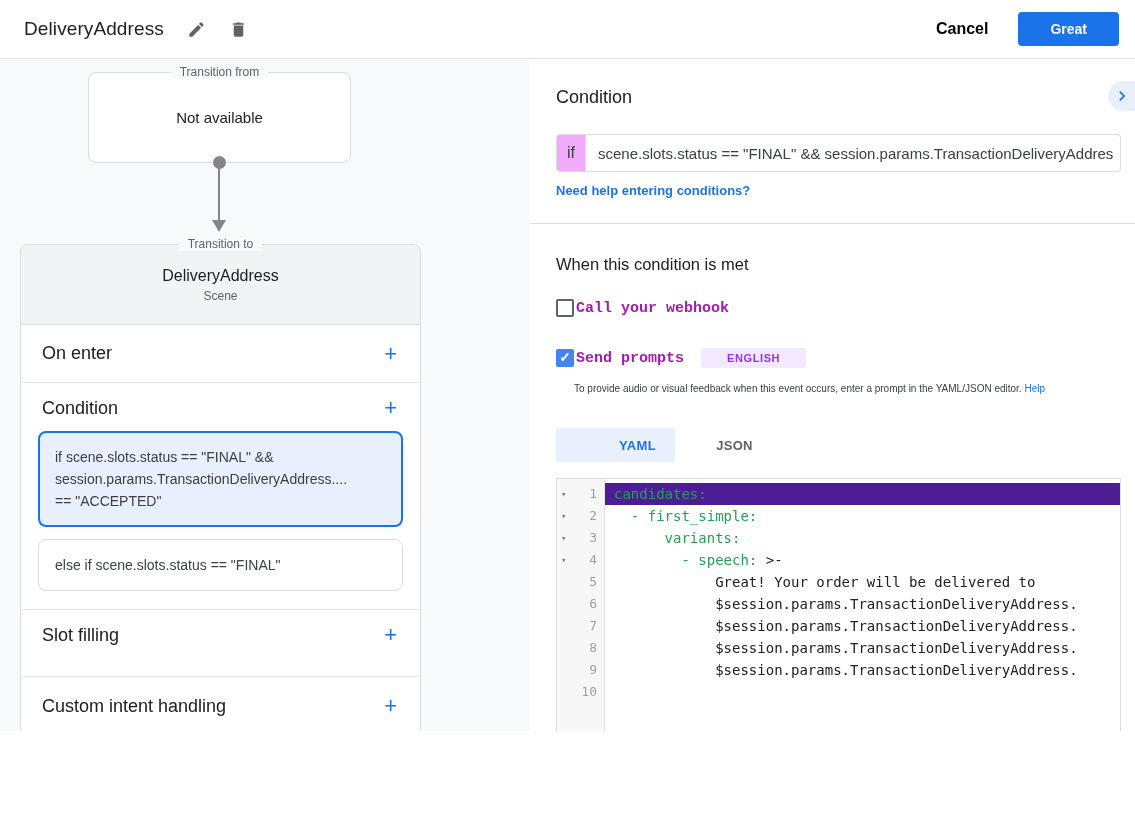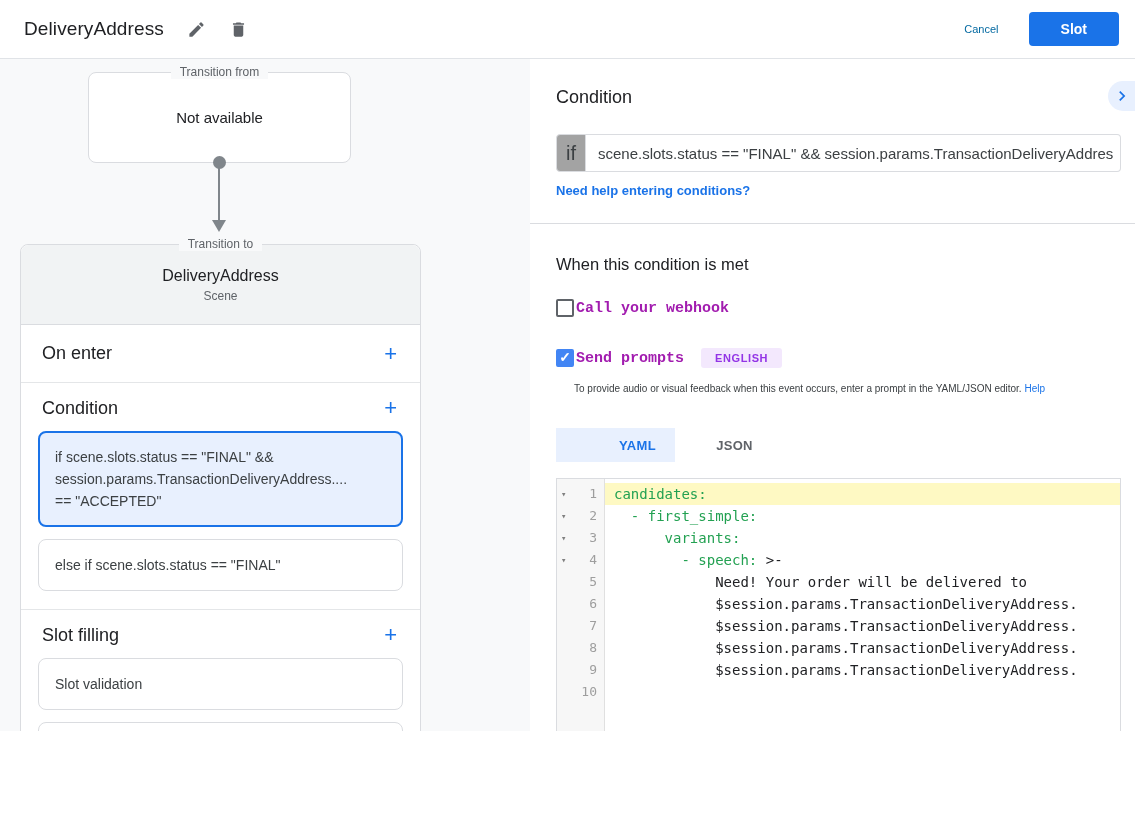--- a/index.html
+++ b/index.html
@@ -8,21 +8,21 @@
   .page { position:relative; width:1135px; height:731px; overflow:hidden; background:#fff; }
 
   
   .topbar { position:absolute; top:0; left:0; width:100%; height:59px; background:#fff;
             border-bottom:1px solid #e0e3e7; display:flex; align-items:center; padding:0 16px 0 24px; z-index:5; }
   .topbar .title { font-size:19px; color:#202124; letter-spacing:.1px; }
   .icon-btn { width:38px; height:38px; border:none; background:transparent; display:flex; align-items:center;
               justify-content:center; cursor:pointer; border-radius:50%; }
   .icon-btn svg { width:19px; height:19px; fill:#5f6368; }
   .topbar .spacer { flex:1; }
-  .cancel-btn { color:#0369a1; font-size:11px; font-weight:normal; background:none; border:none;
+  .cancel-btn { color:#000000; font-size:16px; font-weight:bold; background:none; border:none;
                 padding:8px 16px; margin-right:14px; cursor:pointer; }
   .save-btn { background:#1a73e8; color:#fff; font-size:14px; font-weight:bold; border:none;
               border-radius:4px; padding:9px 32px; cursor:pointer; }
 
   
   .left-pane { position:absolute; top:59px; left:0; width:530px; height:761px; background:#f8f9fa; overflow:hidden; }
 
   .tfrom-box { position:absolute; left:88px; top:13px; width:263px; height:91px; background:#fff;
                border:1px solid #dadce0; border-radius:8px; }
   .node-legend { position:absolute; top:6px; width:100%; text-align:center; font-size:12px; color:#5f6368; z-index:2; }
@@ -60,59 +60,59 @@
 
   
   .right-pane { position:absolute; top:59px; left:530px; width:605px; height:761px; background:#fff; overflow:hidden; }
   .cond-heading { position:absolute; left:26px; top:28px; font-size:18px; color:#202124; }
   .collapse-btn { position:absolute; right:0; top:22px; width:27px; height:30px; background:#e8f0fe;
                   border:none; border-radius:15px 0 0 15px; cursor:pointer; display:flex; align-items:center;
                   justify-content:center; }
   .collapse-btn svg { width:20px; height:20px; fill:#1a73e8; }
 
   .if-row { position:absolute; left:26px; top:75px; width:565px; height:38px; display:flex; }
-  .if-prefix { width:30px; background:#a3a3a3; border:1px solid #dadce0; border-radius:4px 0 0 4px;
-               display:flex; align-items:center; justify-content:center; font-size:20px; color:#3c4043; }
+  .if-prefix { width:30px; background:#f0abfc; border:1px solid #dadce0; border-radius:4px 0 0 4px;
+               display:flex; align-items:center; justify-content:center; font-size:16px; color:#3c4043; }
   .if-input { flex:1; border:1px solid #dadce0; border-left:none; border-radius:0 4px 4px 0; background:#fff;
               display:flex; align-items:center; padding:0 12px; font-size:15px; color:#3c4043;
               white-space:nowrap; overflow:hidden; }
   .help-cond-link { position:absolute; left:26px; top:124px; font-size:13px; color:#1a73e8;
                     text-decoration:none; cursor:pointer;font-weight:bold; }
   .rp-divider { position:absolute; left:0; top:164px; width:605px; border-bottom:1px solid #dadce0; }
 
   .when-heading { position:absolute; left:26px; top:196px; font-size:16.5px; color:#202124; }
   .cb-row { position:absolute; left:26px; display:flex; align-items:center; }
   .cb { width:18px; height:18px; border:2px solid #5f6368; border-radius:2px; background:#fff;
         flex:none; cursor:pointer; }
   .cb.checked { background:#4285f4; border-color:#4285f4; display:flex; align-items:center; justify-content:center; }
   .cb.checked .tick { color:#fff; font-size:14px; font-weight:bold; line-height:1; transform:translateY(-1px); }
   .cb-label { margin-left:2px; font-size:15px; font-weight:bold; color:#a21caf;font-family:Liberation Mono, monospace; }
   .lang-badge { margin-left:17px; background:#f3e8fd; color:#9334e6; font-size:11px; font-weight:bold;
-                letter-spacing:.6px; border-radius:3px; padding:4px 14px; }
+                letter-spacing:.6px; border-radius:3px; padding:4px 26px; }
   .prompt-desc { position:absolute; left:44px; top:321px; width:565px; font-size:10px; line-height:17px;
                  color:#3c4043; }
   .prompt-desc a { color:#1a73e8; text-decoration:none; cursor:pointer; }
 
   .tabs { position:absolute; left:26px; top:369px; display:flex; }
   .tab { width:119px; height:34px; display:flex; align-items:center; justify-content:center; font-size:13px;
          font-weight:bold; letter-spacing:.3px; color:#5f6368; cursor:pointer; }
   .tab.active { background:#e8f0fe; color:#1a73e8;padding-left:44px; }
 
   .editor { position:absolute; left:26px; top:419px; width:565px; height:342px; border:1px solid #dadce0;
             background:#fff; overflow:hidden; font-family:"DejaVu Sans Mono", monospace; }
   .gutter-bg { position:absolute; left:0; top:0; width:48px; height:100%; background:#f7f7f7;
                border-right:1px solid #e0e0e0; }
   .code-rows { position:relative; padding-top:4px; }
   .cm-line { display:flex; height:22px; line-height:22px; }
   .cm-gut { width:48px; flex:none; display:flex; align-items:center; justify-content:space-between;
             padding:0 8px 0 4px; }
   .cm-fold { font-size:9px; color:#808080; width:10px; cursor:pointer; }
   .cm-num { font-size:13px; color:#9e9e9e; }
   .cm-code { flex:1; padding-left:9px; font-size:14px; color:#202124; white-space:pre; overflow:hidden; }
-  .cm-line.hl .cm-code { background:#fef9c3; }
+  .cm-line.hl .cm-code { background:#4c1d95; }
   .tok-key { color:#23a152; }
 
   .bottom-strip { position:absolute; left:0; top:820px; width:100%; height:7px; background:#f1f3f4;
                   border-top:1px solid #dadce0; z-index:6; }
 </style>
 </head>
 <body>
 
 <div class="page">
 
@@ -127,21 +127,21 @@
     </button>
     <button class="icon-btn" style="margin-left:4px">
       <span style="display:flex">
         <svg viewBox="0 0 24 24" width="19" height="19" fill="#5f6368">
             <path d="M6 19c0 1.1.9 2 2 2h8c1.1 0 2-.9 2-2V7H6v12zM19 4h-3.5l-1-1h-5l-1 1H5v2h14V4z"></path>
           </svg>
       </span>
     </button>
     <span class="spacer"></span>
     <button class="cancel-btn">Cancel</button>
-    <button class="save-btn">Slot</button>
+    <button class="save-btn">Great</button>
   </div>
 
   <div class="left-pane">
 
     <div class="node-legend" style="top:6px; left:88px; width:263px; position:absolute;">
       <span>Transition from</span>
     </div>
     <div class="tfrom-box">
       <div class="tfrom-content">Not available</div>
     </div>
@@ -176,24 +176,20 @@
 == "ACCEPTED"</div>
             <div class="dcard">else if scene.slots.status == "FINAL"</div>
           </div>
       </div>
 
       <div class="sec-block">
         <div class="sec-head">
           <span class="sec-label">Slot filling</span>
           <button class="plus-btn">+</button>
         </div>
-        <div class="cards">
-            <div class="dcard">Slot validation</div>
-            <div class="dcard">TransactionDeliveryAddress</div>
-          </div>
       </div>
 
       <div class="sec-row last">
         <span class="sec-label">Custom intent handling</span>
         <button class="plus-btn">+</button>
       </div>
     </div>
   </div>
 
   <div class="right-pane">
@@ -269,21 +265,21 @@
               <span class="cm-fold">▾</span>
               <span class="cm-num">4</span>
             </div>
             <div class="cm-code"><span>        </span><span class="tok-key">- speech:</span><span> &gt;-</span></div>
           </div>
           <div class="cm-line">
             <div class="cm-gut">
               <span class="cm-fold"></span>
               <span class="cm-num">5</span>
             </div>
-            <div class="cm-code"><span>            Need! Your order will be delivered to</span></div>
+            <div class="cm-code"><span>            Great! Your order will be delivered to</span></div>
           </div>
           <div class="cm-line">
             <div class="cm-gut">
               <span class="cm-fold"></span>
               <span class="cm-num">6</span>
             </div>
             <div class="cm-code"><span>            $session.params.TransactionDeliveryAddress.</span></div>
           </div>
           <div class="cm-line">
             <div class="cm-gut">

